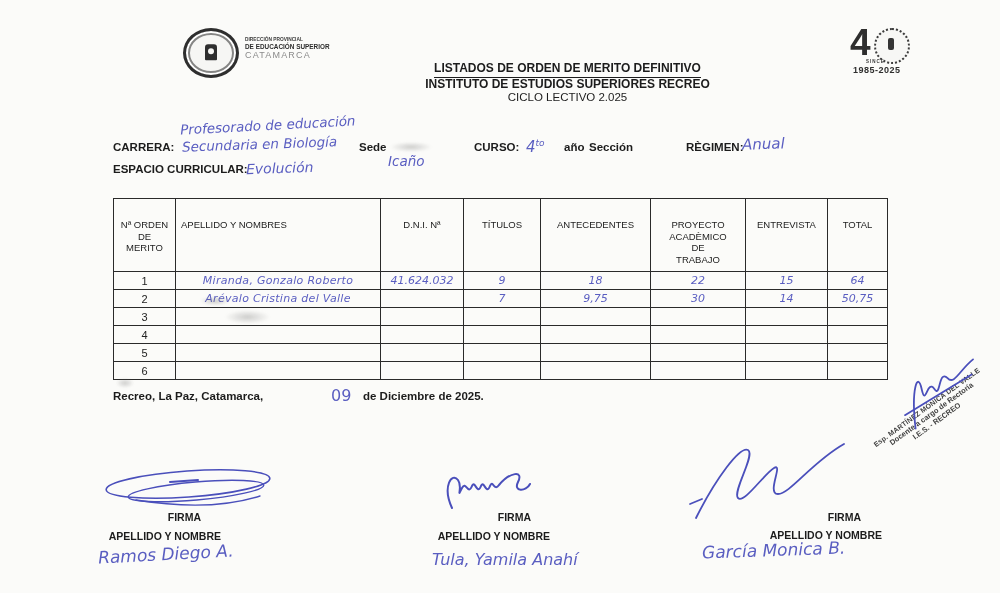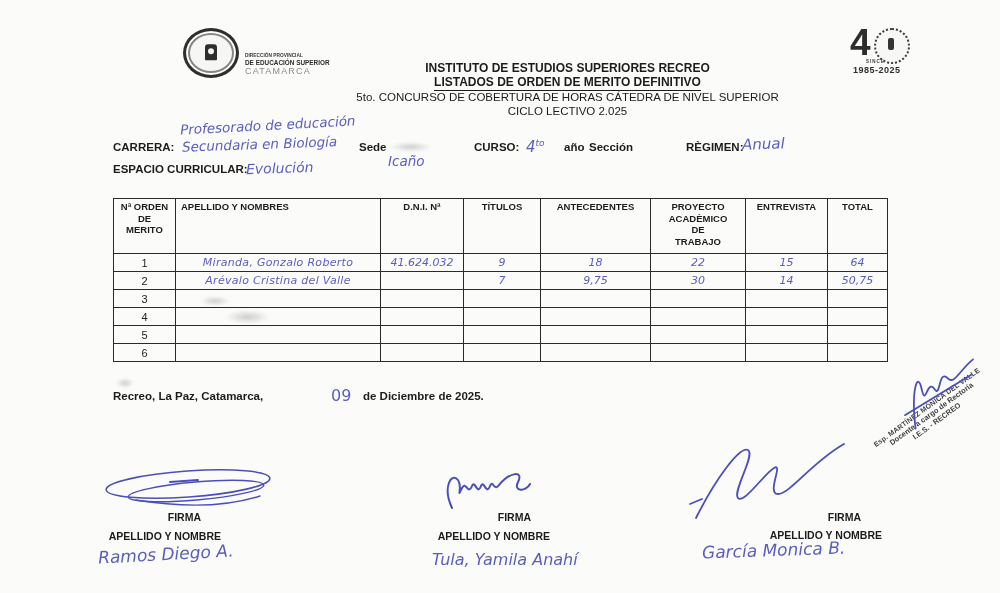--- a/index.html
+++ b/index.html
@@ -26,22 +26,22 @@
   .titles{text-align:center;line-height:13.5px}
   .t-bold{font-weight:bold;font-size:12px}
   .t-reg{font-size:11.5px}
   .underline{text-decoration:none;border-bottom:1.6px solid #1c1c1c;display:inline-block;padding-bottom:1px}
   
   table.merit{border-collapse:collapse;table-layout:fixed}
   table.merit th,table.merit td{
     border:1.6px solid #2a2a2a;padding:0 3px;overflow:hidden;
   }
   table.merit th{
-    font-size:9.5px;font-weight:bold;text-align:center;vertical-align:top;
-    line-height:11.5px;white-space:pre-line;padding-top:2px;height:52px;
+    font-size:9.5px;font-weight:normal;text-align:center;vertical-align:top;
+    line-height:11.5px;white-space:pre-line;padding-top:20px;height:52px;
   }
   table.merit td{height:17px;font-size:11px;text-align:center;vertical-align:middle}
   td.order{font-size:11px;color:#222}
   td.hwcell{font-family:"DejaVu Sans",sans-serif;font-style:italic;color:#5a5ec1;font-size:11.5px}
   td.namecell{text-align:left;padding-left:5px;font-size:11px;letter-spacing:.3px}
   
   .sig path,.sig ellipse{fill:none;stroke:#4a4fbb;stroke-linecap:round}
   .firma{font-weight:bold;font-size:10.5px;text-align:right;white-space:nowrap}
   .smudge{background:radial-gradient(closest-side,rgba(120,120,120,.35),rgba(120,120,120,0));filter:blur(1px)}
   .stampwrap{transform:rotate(-36deg);transform-origin:center;text-align:center;color:#3f3f3f}
@@ -50,40 +50,39 @@
   .stampwrap .s3{font-size:7.5px;font-weight:bold;white-space:nowrap}
   sup.hs{font-size:9px;vertical-align:6px;font-style:italic}
 </style>
 </head>
 <body>
 
 <div class="abs" style="left:183px;top:28px;width:230px;height:50px">
   <div class="seal abs" style="left:0;top:0;width:50px;height:44px">
     <div class="blob"></div>
   </div>
-  <div class="logo-left-text abs" style="left:62px;top:25px">
+  <div class="logo-left-text abs" style="left:62px;top:9px">
     <div style="font-size:4.8px;font-weight:bold;color:#3a3a3a">DIRECCIÓN PROVINCIAL</div>
     <div style="font-size:6.4px;font-weight:bold;color:#2c2c2c">DE EDUCACIÓN SUPERIOR</div>
     <div style="font-size:9px;color:#8a8a8a;letter-spacing:1.2px">CATAMARCA</div>
   </div>
 </div>
 
 <div class="abs" style="left:850px;top:26px;width:90px;height:55px">
   <span class="abs" style="left:0;top:-4px;font-size:37px;font-weight:bold;color:#2e2e2e;font-family:'Liberation Sans',sans-serif">4</span>
   <span class="abs" style="left:24px;top:2px;width:32px;height:32px;border-radius:50%;border:2.5px dotted #3c3c3c;background:#f7f7f5">
     <span class="abs" style="left:12px;top:8px;width:6px;height:12px;background:#343434;border-radius:2px"></span>
   </span>
   <span class="abs" style="left:16px;top:33px;font-size:4.5px;font-weight:bold;color:#3a3a3a;letter-spacing:1px">SINCE</span>
   <span class="abs" style="left:3px;top:39px;font-size:9px;font-weight:bold;color:#2e2e2e;letter-spacing:.5px">1985-2025</span>
 </div>
 
 <div class="titles abs" style="left:240px;top:62px;width:655px">
+  <div class="t-bold"><span class="underline">LISTADOS DE ORDEN DE MERITO DEFINITIVO</span></div>
   <div class="t-bold">INSTITUTO DE ESTUDIOS SUPERIORES RECREO</div>
-  <div class="t-bold"><span class="underline">LISTADOS DE ORDEN DE MERITO DEFINITIVO</span></div>
-  <div class="t-reg">5to. CONCURSO DE COBERTURA DE HORAS CÁTEDRA DE NIVEL SUPERIOR</div>
   <div class="t-reg">CICLO LECTIVO 2.025</div>
 </div>
 
 <div class="hw abs" style="left:180px;top:117px;font-size:13.5px;transform:rotate(-3deg)">Profesorado de educación</div>
 
 <span class="lbl abs" style="left:113px;top:141px">CARRERA:</span>
 <span class="hw abs" style="left:182px;top:136px;font-size:13.5px;transform:rotate(-2deg)">Secundaria en Biología</span>
 
 <span class="lbl abs" style="left:359px;top:141px">Sede</span>
 <span class="smudge abs" style="left:390px;top:142px;width:42px;height:10px"></span>

